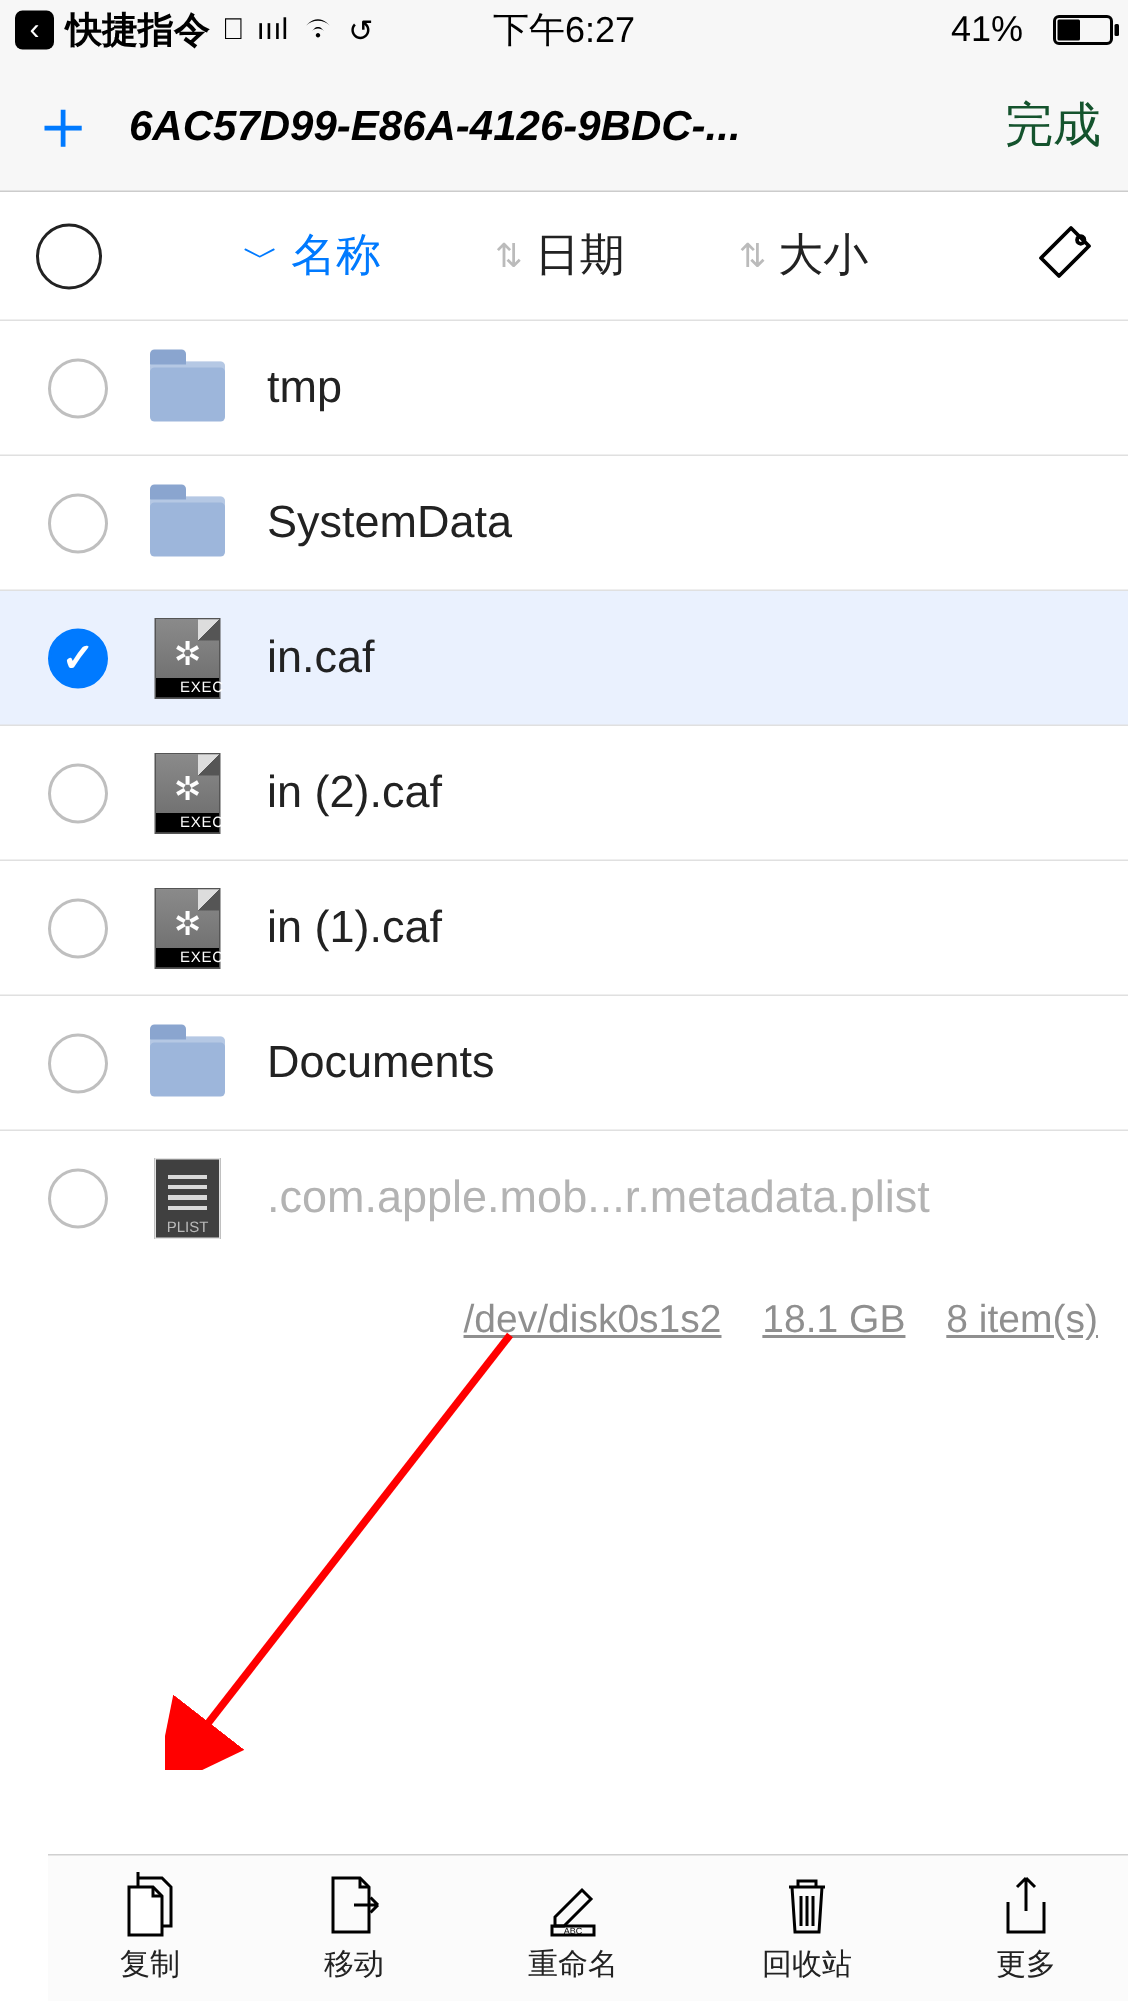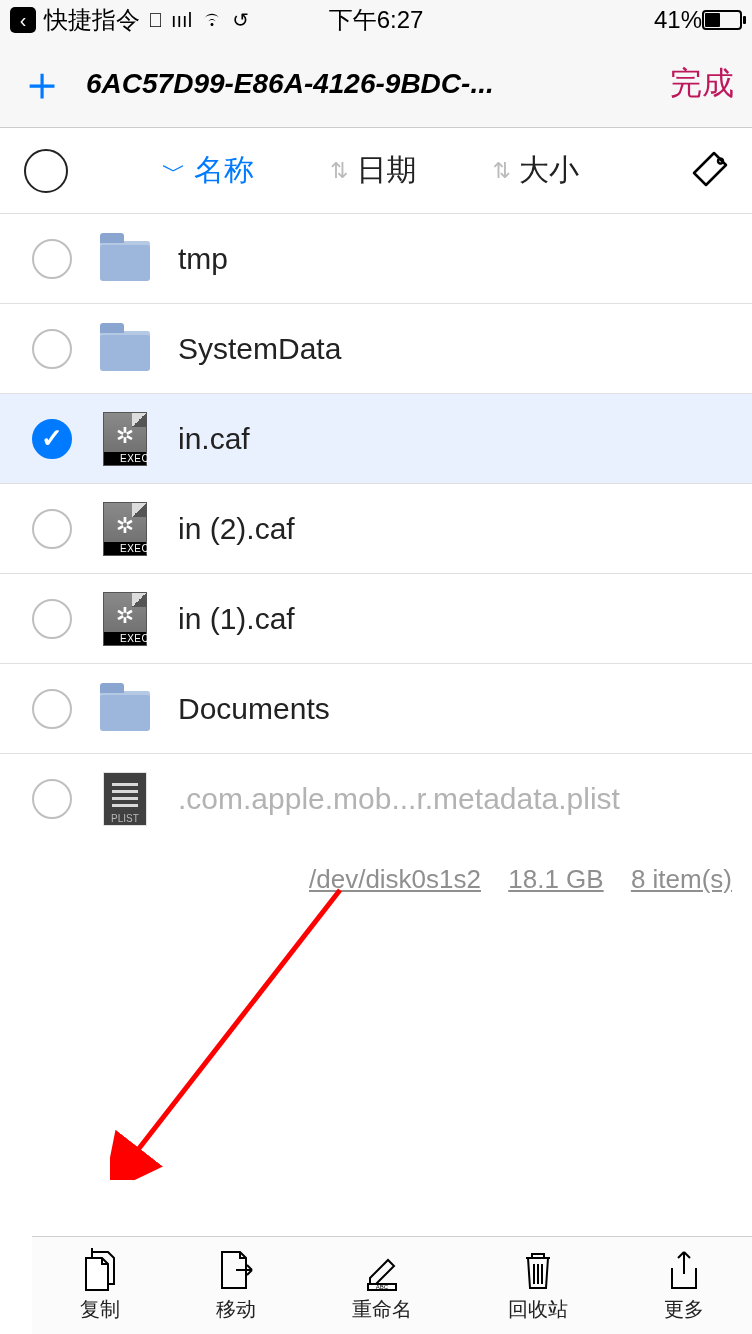--- a/index.html
+++ b/index.html
@@ -27,27 +27,27 @@
   .back-chip {
     display: inline-flex;
     align-items: center;
     justify-content: center;
     width: 26px; height: 26px;
     background: #000;
     color: #fff;
     border-radius: 5px;
     font-size: 20px;
   }
-  .status-app { font-weight: 400; font-size: 24px; }
+  .status-app { font-weight: 700; font-size: 24px; }
   .status-signal, .status-wifi, .status-arrow { font-size: 20px; }
   .status-time {
     position: absolute; left: 50%; transform: translateX(-50%);
     font-weight: 500;
   }
-  .status-right { margin-left: auto; display: flex; align-items: center; gap: 0; }
+  .status-right { margin-left: auto; display: flex; align-items: center; gap: 20px; }
   .battery-icon {
     width: 40px; height: 20px;
     border: 2px solid #000; border-radius: 4px;
     position: relative;
   }
   .battery-icon::after {
     content: ""; position: absolute; right: -6px; top: 50%;
     transform: translateY(-50%);
     width: 3px; height: 8px; background: #000; border-radius: 1px;
   }
@@ -66,21 +66,21 @@
   .plus-btn { color: #007aff; font-size: 48px; font-weight: 300; line-height: 1; }
   .header-title {
     flex: 1;
     font-size: 28px;
     font-weight: 700;
     white-space: nowrap;
     overflow: hidden;
     text-overflow: clip;
     font-style: italic;
   }
-  .done-btn { color: #be185d; font-size: 32px; }
+  .done-btn { color: #14532d; font-size: 32px; }
 
   
   .sort-bar {
     height: 86px;
     display: flex;
     align-items: center;
     padding: 0 20px 0 24px;
     border-bottom: 1px solid #e0e0e0;
     gap: 10px;
   }

